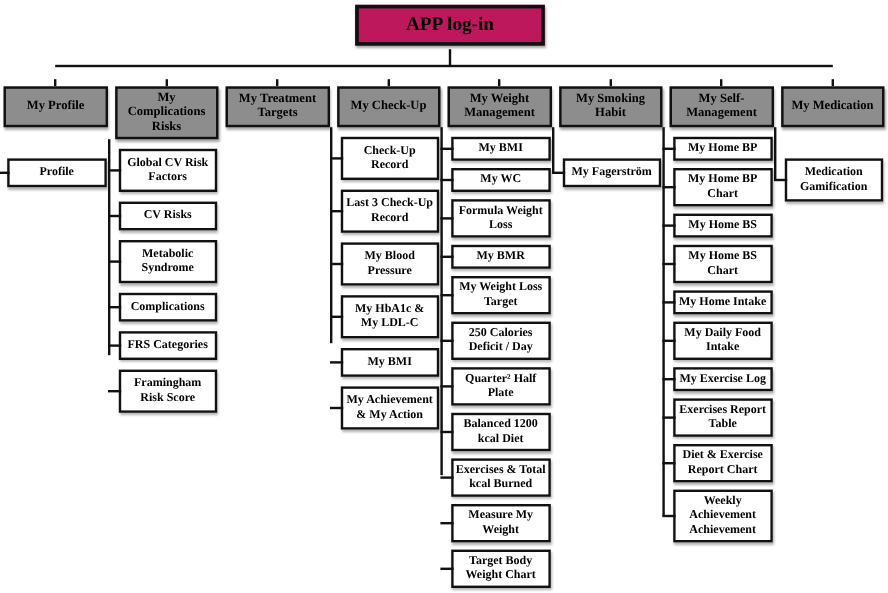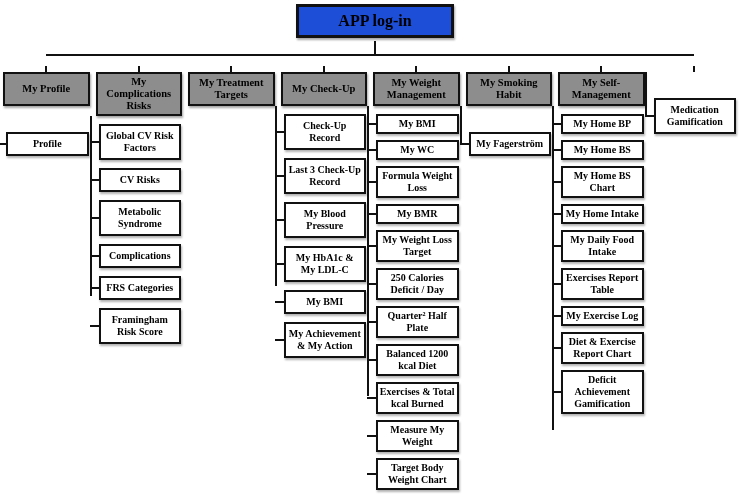--- a/index.html
+++ b/index.html
@@ -9,21 +9,21 @@
     background:#fff;
     overflow:hidden;
     font-family:"Liberation Serif","DejaVu Serif",serif;
     color:#000;
     --line:#111;
     --header-bg:#8d8d8d;
   }
   
   #root-box{
     position:absolute;top:4px;left:296px;width:158px;height:34px;
-    border:3px solid var(--line);background:#1d4ed8;
+    border:3px solid var(--line);background:#be185d;
     display:flex;align-items:center;justify-content:center;
     font-size:16px;font-weight:bold;
     box-shadow:1px 2px 2px rgba(0,0,0,.35);
     box-sizing:border-box;z-index:2;
   }
   
   #root-stub{position:absolute;top:41px;left:374px;width:2px;height:14px;background:var(--line);}
   #top-hline{position:absolute;top:54px;left:46px;width:648px;height:2px;background:var(--line);}
   
   #columns{
@@ -122,30 +122,32 @@
         <div class="children single">
           <div class="spine" style="height: 38px;"></div>
           <div class="child">My Fagerström</div>
         </div>
       </div>
       <div class="col compact">
         <div class="header">My Self-Management</div>
         <div class="children">
           <div class="spine" style="height: 324px;"></div>
           <div class="child">My Home BP</div>
+          <div class="child">My Home BP Chart</div>
           <div class="child">My Home BS</div>
           <div class="child">My Home BS Chart</div>
           <div class="child">My Home Intake</div>
           <div class="child">My Daily Food Intake</div>
+          <div class="child">My Exercise Log</div>
           <div class="child">Exercises Report Table</div>
-          <div class="child">My Exercise Log</div>
           <div class="child">Diet &amp; Exercise Report Chart</div>
-          <div class="child">Deficit Achievement Gamification</div>
+          <div class="child">Weekly Achievement Achievement</div>
         </div>
       </div>
       <div class="col">
+        <div class="header">My Medication</div>
         <div class="children single">
           <div class="spine" style="height: 44px;"></div>
           <div class="child">Medication Gamification</div>
         </div>
       </div>
     </div>
 </div>
 
 </body></html>

